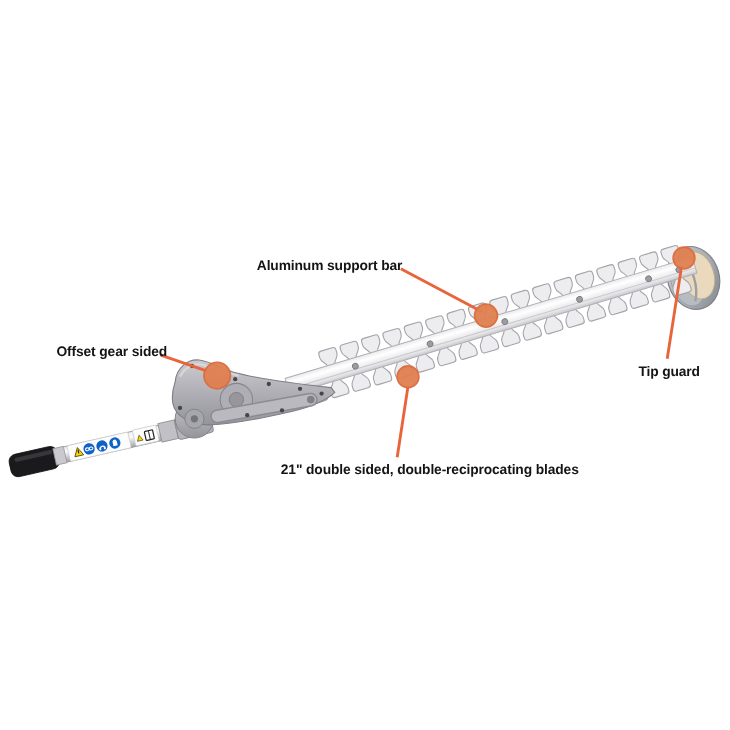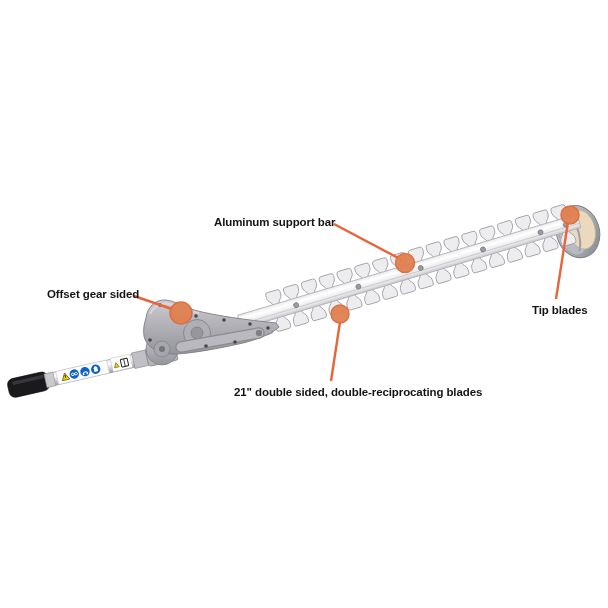--- a/index.html
+++ b/index.html
@@ -180,15 +180,15 @@
 
       <circle cx="405" cy="263" r="9.5" stroke-width="1.5" opacity="0.95" fill="#e08050" stroke="#dd6b3e"></circle>
       <circle cx="181" cy="313" r="11" stroke-width="1.5" opacity="0.95" fill="#e08050" stroke="#dd6b3e"></circle>
       <circle cx="340" cy="314" r="9" stroke-width="1.5" opacity="0.95" fill="#e08050" stroke="#dd6b3e"></circle>
       <circle cx="570" cy="215" r="9" stroke-width="1.5" opacity="0.95" fill="#e08050" stroke="#dd6b3e"></circle>
     </g>
   </svg>
 
   <div class="callout-label" id="lbl-support-bar">Aluminum support bar</div>
   <div class="callout-label" id="lbl-gear-case">Offset gear sided</div>
-  <div class="callout-label" id="lbl-tip-guard">Tip blades</div>
+  <div class="callout-label" id="lbl-tip-guard">Tip guard</div>
   <div class="callout-label" id="lbl-blades">21" double sided, double-reciprocating blades</div>
 </div>
 
 </body></html>

